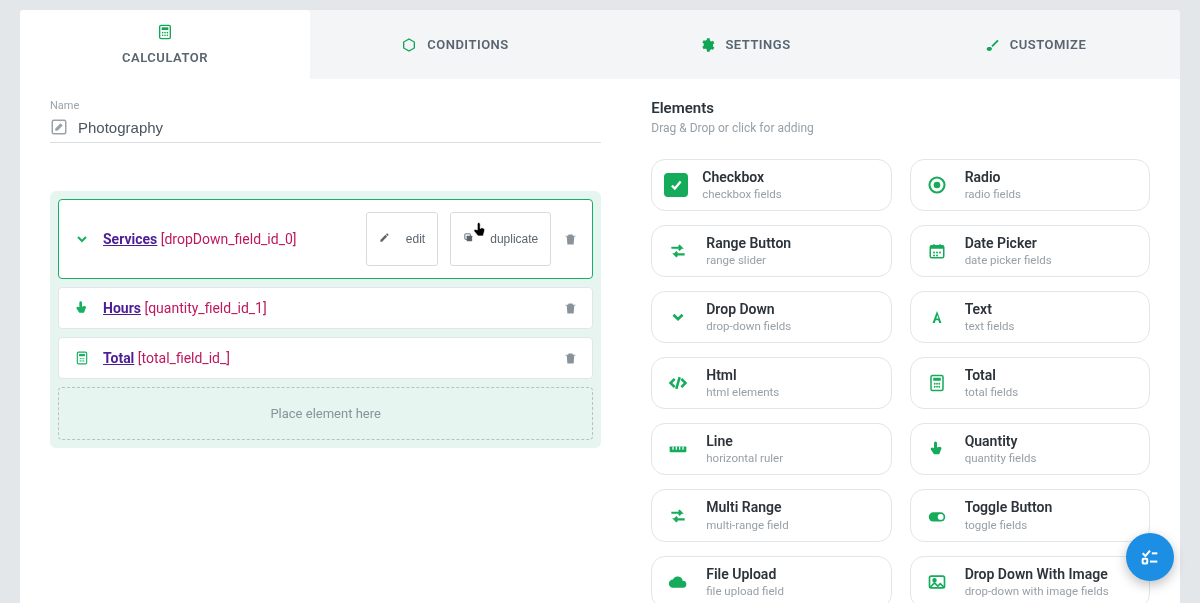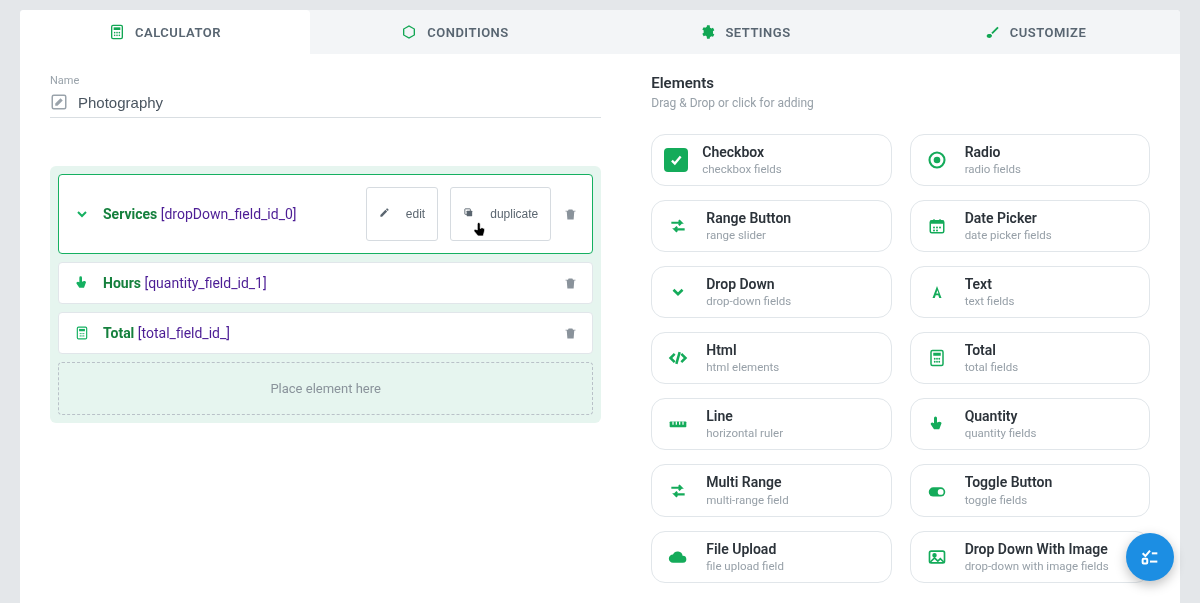--- a/index.html
+++ b/index.html
@@ -31,20 +31,21 @@
     padding: 14px 0;
     font-size: 13px;
     font-weight: 600;
     color: #586571;
     letter-spacing: 0.5px;
     cursor: pointer;
   }
   .tab.active {
     background: #fff;
     border-radius: 4px 4px 0 0;
+    flex-direction: column;
   }
   .tab .ticon { color: #11a653; font-size: 16px; display: inline-flex; }
   .tab:nth-child(4) .ticon { color: #11a653; }
   
   .body {
     display: flex;
     padding: 20px 30px 30px;
     gap: 50px;
   }
   .left { flex: 1.05; }
@@ -74,22 +75,22 @@
     margin-bottom: 8px;
     padding: 12px 14px;
     display: flex;
     align-items: center;
     gap: 12px;
   }
   .field-card.selected {
     border: 1.5px solid #15b061;
   }
   .field-card .ficon { color: #15b061; width: 18px; display:inline-flex; justify-content:center; }
-  .field-card .ftitle { font-weight: 700; color: #15803d; }
-  .field-card .fslug { color: #4c1d95; font-weight: 400; }
+  .field-card .ftitle { font-weight: 700; color: #4c1d95; text-decoration: underline; }
+  .field-card .fslug { color: #be185d; font-weight: 400; }
   .field-card .spacer { flex:1; }
   .mini-btn {
     border: 1px solid #d6dbe0; border-radius: 3px; background:#fff;
     padding: 19px 12px; font-size: 12px; color: #5b6670;
     display:inline-flex; align-items:flex-start; gap:16px; cursor:pointer;
   }
   .trash-btn { color:#8a939b; cursor:pointer; display:inline-flex; }
   .placeholder-drop {
     border: 1.5px dashed #b9c1c8; border-radius:4px;
     text-align:center; color:#8a939b; font-size:13px;

